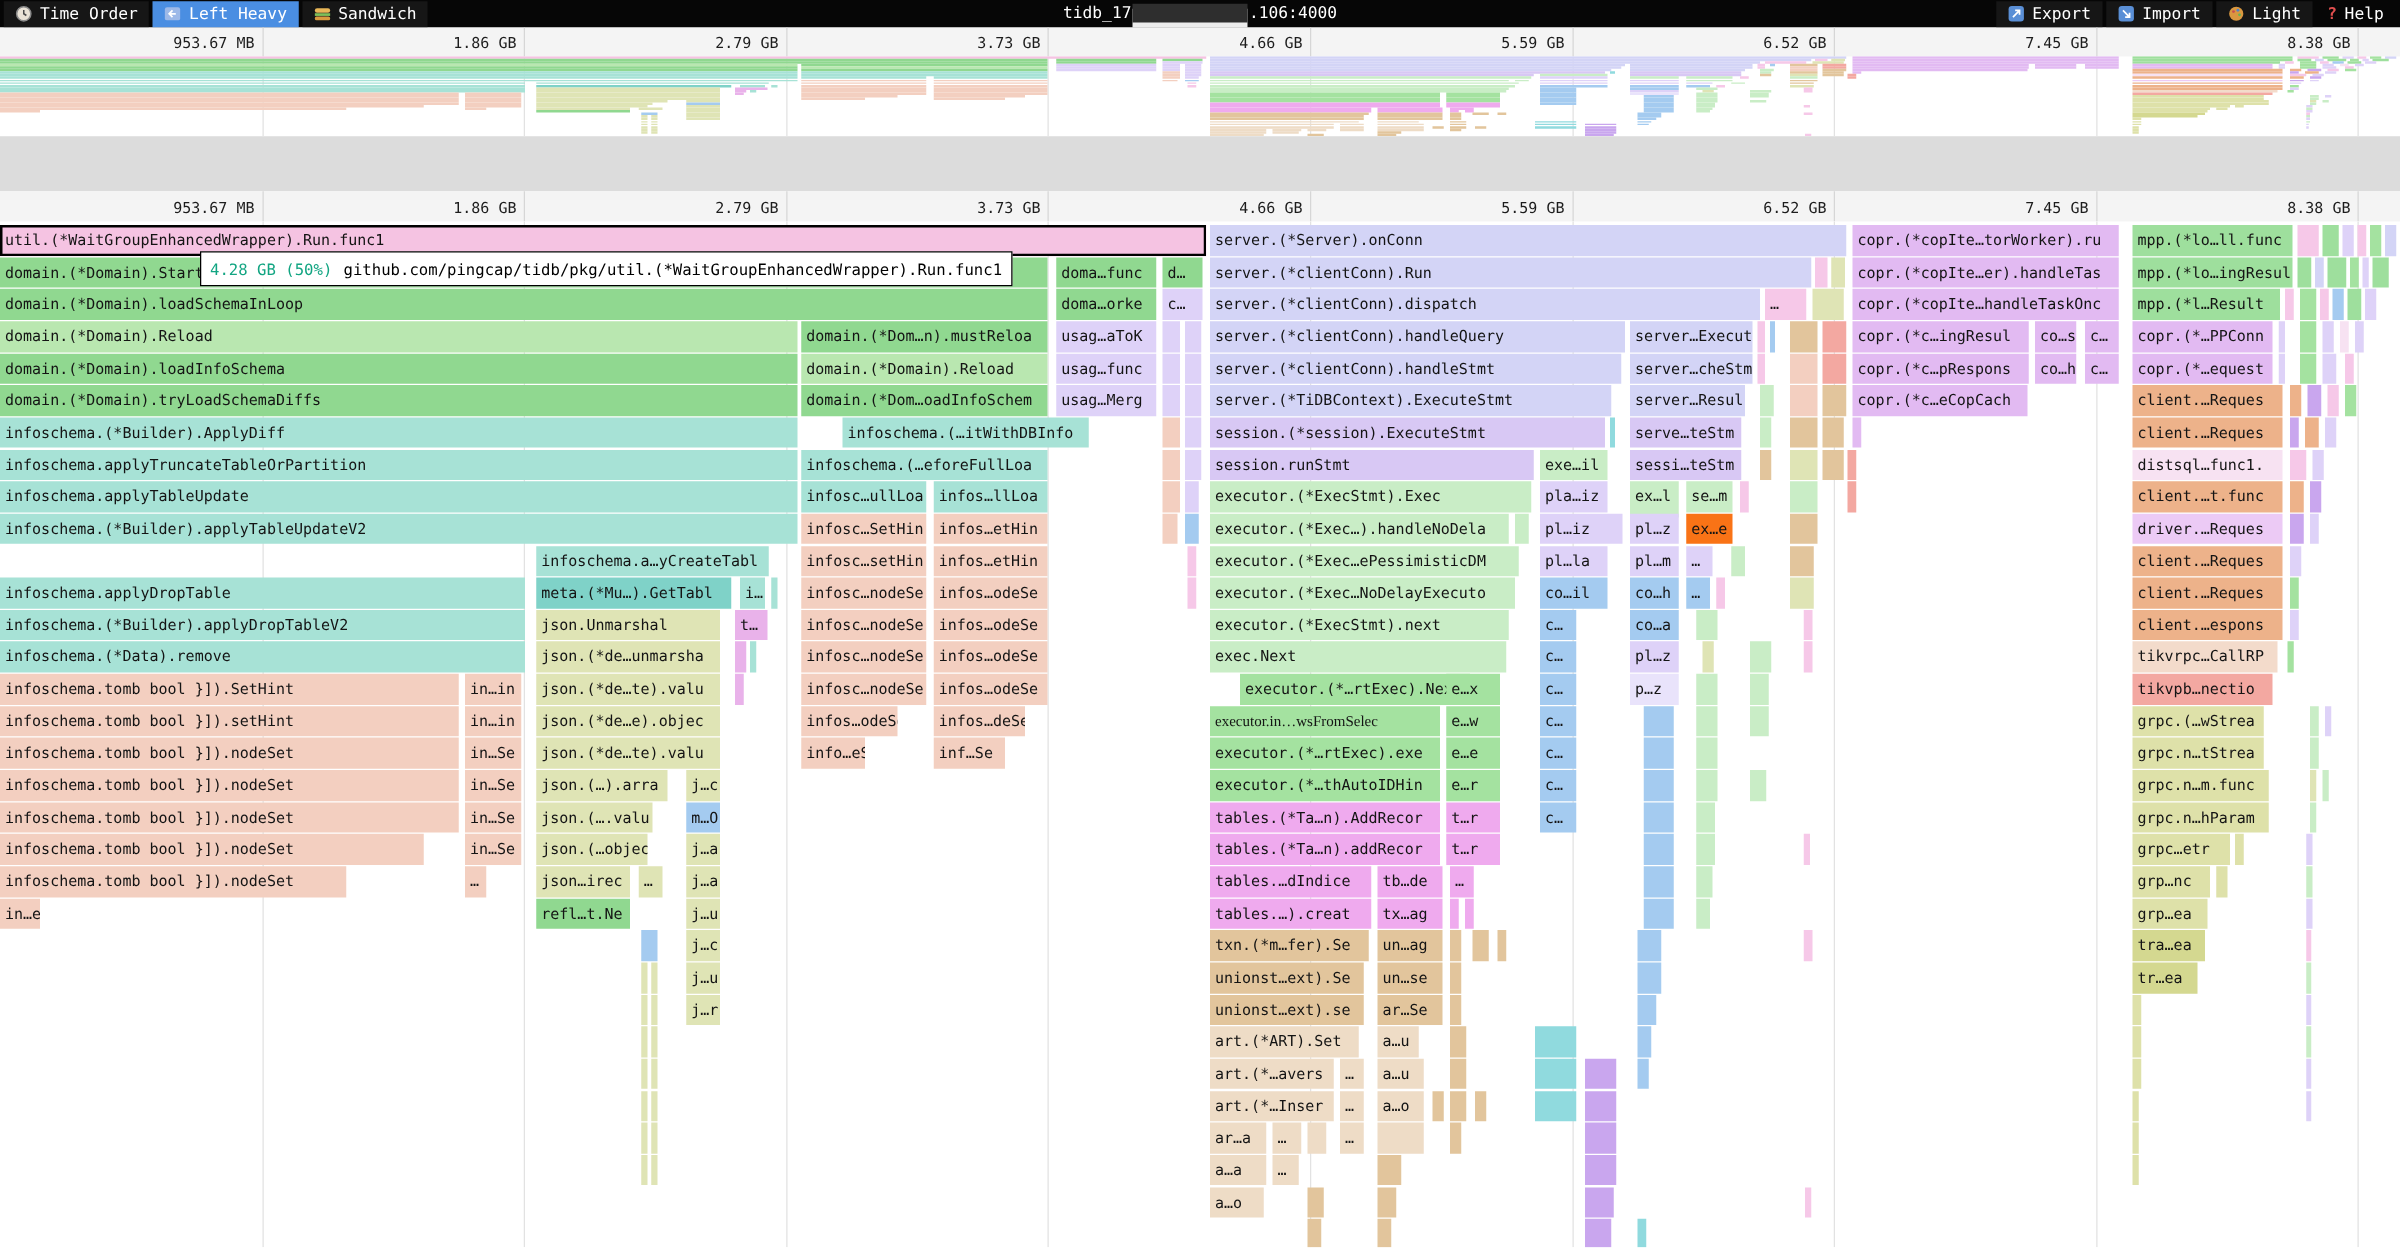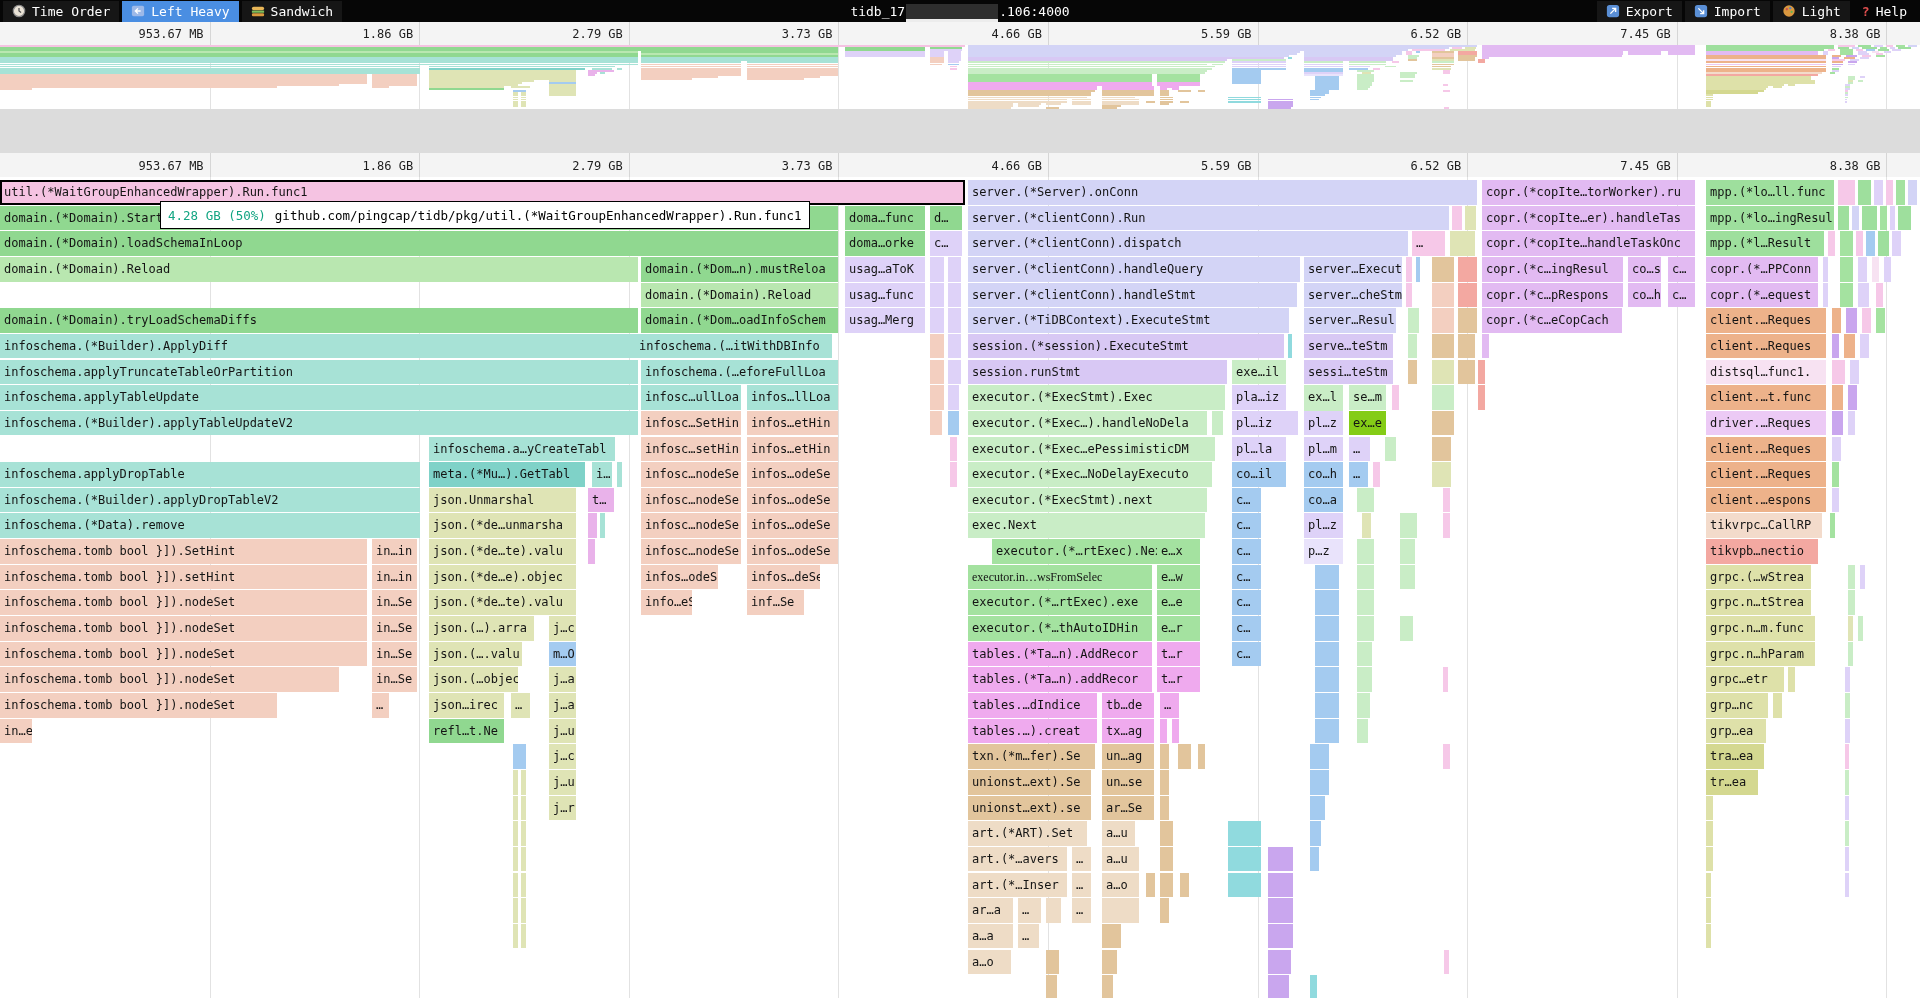--- a/index.html
+++ b/index.html
@@ -611,20 +611,21 @@
       <div class="frame" style="left: 1458px; top: 79.95px; width: 19px; height: 24.6px; background: rgb(243, 168, 161);"></div>
       <div class="frame" style="left: 1482px; top: 79.95px; width: 141px; height: 24.6px; background: rgb(226, 186, 242);">copr.(*c…ingResul</div>
       <div class="frame" style="left: 1628px; top: 79.95px; width: 33px; height: 24.6px; background: rgb(226, 186, 242);">co…s</div>
       <div class="frame" style="left: 1668px; top: 79.95px; width: 27px; height: 24.6px; background: rgb(226, 186, 242);">c…</div>
       <div class="frame" style="left: 1706px; top: 79.95px; width: 112px; height: 24.6px; background: rgb(226, 186, 242);">copr.(*…PPConn</div>
       <div class="frame" style="left: 1823px; top: 79.95px; width: 5px; height: 24.6px; background: rgb(222, 210, 248);"></div>
       <div class="frame" style="left: 1840px; top: 79.95px; width: 13px; height: 24.6px; background: rgb(164, 226, 160);"></div>
       <div class="frame" style="left: 1858px; top: 79.95px; width: 9px; height: 24.6px; background: rgb(222, 210, 248);"></div>
       <div class="frame" style="left: 1872px; top: 79.95px; width: 7px; height: 24.6px; background: rgb(247, 226, 242);"></div>
       <div class="frame" style="left: 1884px; top: 79.95px; width: 7px; height: 24.6px; background: rgb(222, 210, 248);"></div>
+      <div class="frame" style="left: 0px; top: 105.6px; width: 638px; height: 24.6px; background: rgb(144, 216, 144);">domain.(*Domain).loadInfoSchema</div>
       <div class="frame" style="left: 641px; top: 105.6px; width: 197px; height: 24.6px; background: rgb(185, 231, 176);">domain.(*Domain).Reload</div>
       <div class="frame" style="left: 845px; top: 105.6px; width: 80px; height: 24.6px; background: rgb(222, 210, 248);">usag…func</div>
       <div class="frame" style="left: 930px; top: 105.6px; width: 14px; height: 24.6px; background: rgb(222, 210, 248);"></div>
       <div class="frame" style="left: 948px; top: 105.6px; width: 13px; height: 24.6px; background: rgb(222, 210, 248);"></div>
       <div class="frame" style="left: 968px; top: 105.6px; width: 329px; height: 24.6px; background: rgb(211, 212, 246);">server.(*clientConn).handleStmt</div>
       <div class="frame" style="left: 1304px; top: 105.6px; width: 98px; height: 24.6px; background: rgb(211, 212, 246);">server…cheStm</div>
       <div class="frame" style="left: 1406px; top: 105.6px; width: 6px; height: 24.6px; background: rgb(246, 200, 232);"></div>
       <div class="frame" style="left: 1432px; top: 105.6px; width: 22px; height: 24.6px; background: rgb(243, 207, 192);"></div>
       <div class="frame" style="left: 1458px; top: 105.6px; width: 19px; height: 24.6px; background: rgb(243, 168, 161);"></div>
       <div class="frame" style="left: 1482px; top: 105.6px; width: 141px; height: 24.6px; background: rgb(226, 186, 242);">copr.(*c…pRespons</div>
@@ -645,21 +646,21 @@
       <div class="frame" style="left: 1408px; top: 131.25px; width: 11px; height: 24.6px; background: rgb(201, 237, 198);"></div>
       <div class="frame" style="left: 1432px; top: 131.25px; width: 22px; height: 24.6px; background: rgb(243, 207, 192);"></div>
       <div class="frame" style="left: 1458px; top: 131.25px; width: 19px; height: 24.6px; background: rgb(226, 197, 156);"></div>
       <div class="frame" style="left: 1482px; top: 131.25px; width: 140px; height: 24.6px; background: rgb(226, 186, 242);">copr.(*c…eCopCach</div>
       <div class="frame" style="left: 1706px; top: 131.25px; width: 120px; height: 24.6px; background: rgb(237, 178, 138);">client.…Reques</div>
       <div class="frame" style="left: 1832px; top: 131.25px; width: 9px; height: 24.6px; background: rgb(237, 178, 138);"></div>
       <div class="frame" style="left: 1846px; top: 131.25px; width: 11px; height: 24.6px; background: rgb(201, 166, 238);"></div>
       <div class="frame" style="left: 1862px; top: 131.25px; width: 9px; height: 24.6px; background: rgb(246, 200, 232);"></div>
       <div class="frame" style="left: 1876px; top: 131.25px; width: 9px; height: 24.6px; background: rgb(164, 226, 160);"></div>
       <div class="frame" style="left: 0px; top: 156.9px; width: 638px; height: 24.6px; background: rgb(167, 226, 214);">infoschema.(*Builder).ApplyDiff</div>
-      <div class="frame" style="left: 635px; top: 156.9px; width: 197px; height: 24.6px; background: rgb(167, 226, 214);">infoschema.(…itWithDBInfo</div>
+      <div class="frame" style="left: 674px; top: 156.9px; width: 197px; height: 24.6px; background: rgb(167, 226, 214);">infoschema.(…itWithDBInfo</div>
       <div class="frame" style="left: 930px; top: 156.9px; width: 14px; height: 24.6px; background: rgb(243, 207, 192);"></div>
       <div class="frame" style="left: 948px; top: 156.9px; width: 13px; height: 24.6px; background: rgb(222, 210, 248);"></div>
       <div class="frame" style="left: 968px; top: 156.9px; width: 316px; height: 24.6px; background: rgb(216, 200, 244);">session.(*session).ExecuteStmt</div>
       <div class="frame" style="left: 1288px; top: 156.9px; width: 4px; height: 24.6px; background: rgb(144, 218, 222);"></div>
       <div class="frame" style="left: 1304px; top: 156.9px; width: 89px; height: 24.6px; background: rgb(216, 200, 244);">serve…teStm</div>
       <div class="frame" style="left: 1408px; top: 156.9px; width: 9px; height: 24.6px; background: rgb(201, 237, 198);"></div>
       <div class="frame" style="left: 1432px; top: 156.9px; width: 22px; height: 24.6px; background: rgb(226, 197, 156);"></div>
       <div class="frame" style="left: 1458px; top: 156.9px; width: 17px; height: 24.6px; background: rgb(226, 197, 156);"></div>
       <div class="frame" style="left: 1482px; top: 156.9px; width: 7px; height: 24.6px; background: rgb(226, 186, 242);"></div>
       <div class="frame" style="left: 1706px; top: 156.9px; width: 120px; height: 24.6px; background: rgb(237, 178, 138);">client.…Reques</div>
@@ -697,21 +698,21 @@
       <div class="frame" style="left: 1848px; top: 208.2px; width: 9px; height: 24.6px; background: rgb(201, 166, 238);"></div>
       <div class="frame" style="left: 0px; top: 233.85px; width: 638px; height: 24.6px; background: rgb(167, 226, 214);">infoschema.(*Builder).applyTableUpdateV2</div>
       <div class="frame" style="left: 641px; top: 233.85px; width: 100px; height: 24.6px; background: rgb(243, 207, 192);">infosc…SetHin</div>
       <div class="frame" style="left: 747px; top: 233.85px; width: 91px; height: 24.6px; background: rgb(243, 207, 192);">infos…etHin</div>
       <div class="frame" style="left: 930px; top: 233.85px; width: 12px; height: 24.6px; background: rgb(243, 207, 192);"></div>
       <div class="frame" style="left: 948px; top: 233.85px; width: 11px; height: 24.6px; background: rgb(164, 203, 240);"></div>
       <div class="frame" style="left: 968px; top: 233.85px; width: 239px; height: 24.6px; background: rgb(201, 237, 198);">executor.(*Exec…).handleNoDela</div>
       <div class="frame" style="left: 1212px; top: 233.85px; width: 11px; height: 24.6px; background: rgb(201, 237, 198);"></div>
       <div class="frame" style="left: 1232px; top: 233.85px; width: 66px; height: 24.6px; background: rgb(222, 210, 248);">pl…iz</div>
       <div class="frame" style="left: 1304px; top: 233.85px; width: 39px; height: 24.6px; background: rgb(222, 210, 248);">pl…z</div>
-      <div class="frame" style="left: 1349px; top: 233.85px; width: 37px; height: 24.6px; background: #84cc16;">ex…e</div>
+      <div class="frame" style="left: 1349px; top: 233.85px; width: 37px; height: 24.6px; background: #f97316;">ex…e</div>
       <div class="frame" style="left: 1432px; top: 233.85px; width: 22px; height: 24.6px; background: rgb(226, 197, 156);"></div>
       <div class="frame" style="left: 1706px; top: 233.85px; width: 120px; height: 24.6px; background: rgb(236, 202, 245);">driver.…Reques</div>
       <div class="frame" style="left: 1832px; top: 233.85px; width: 11px; height: 24.6px; background: rgb(201, 166, 238);"></div>
       <div class="frame" style="left: 1848px; top: 233.85px; width: 7px; height: 24.6px; background: rgb(222, 210, 248);"></div>
       <div class="frame" style="left: 429px; top: 259.5px; width: 186px; height: 24.6px; background: rgb(167, 226, 214);">infoschema.a…yCreateTabl</div>
       <div class="frame" style="left: 641px; top: 259.5px; width: 100px; height: 24.6px; background: rgb(243, 207, 192);">infosc…setHin</div>
       <div class="frame" style="left: 747px; top: 259.5px; width: 91px; height: 24.6px; background: rgb(243, 207, 192);">infos…etHin</div>
       <div class="frame" style="left: 950px; top: 259.5px; width: 7px; height: 24.6px; background: rgb(246, 200, 232);"></div>
       <div class="frame" style="left: 968px; top: 259.5px; width: 247px; height: 24.6px; background: rgb(201, 237, 198);">executor.(*Exec…ePessimisticDM</div>
       <div class="frame" style="left: 1232px; top: 259.5px; width: 54px; height: 24.6px; background: rgb(222, 210, 248);">pl…la</div>

